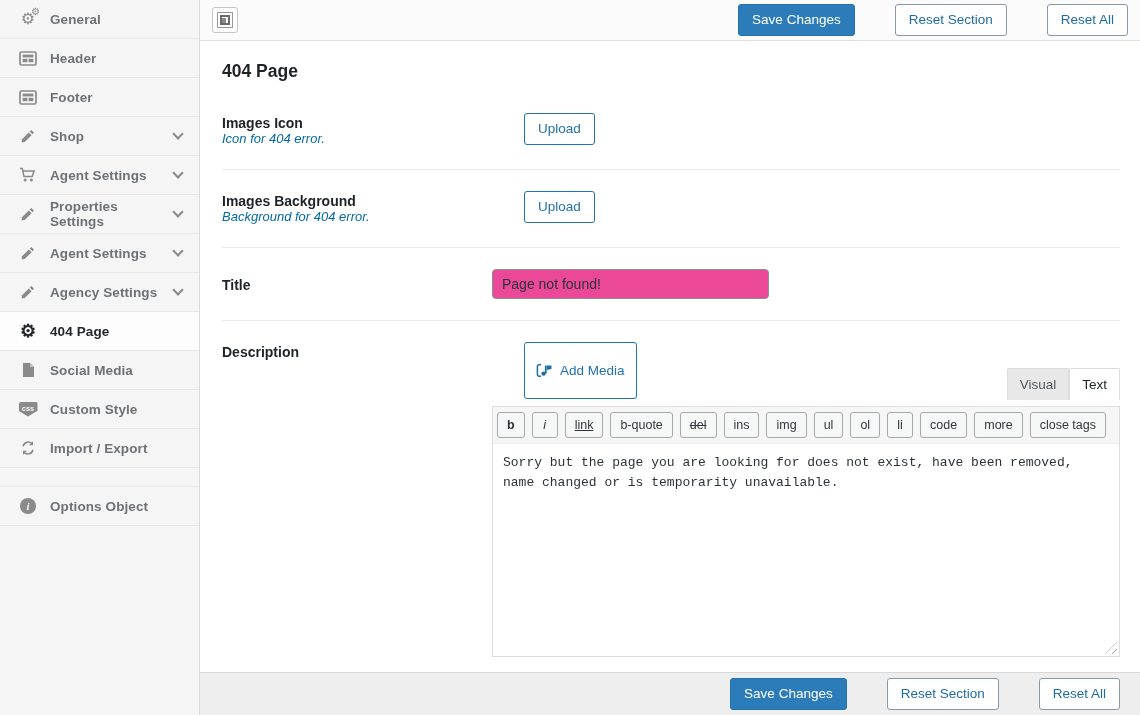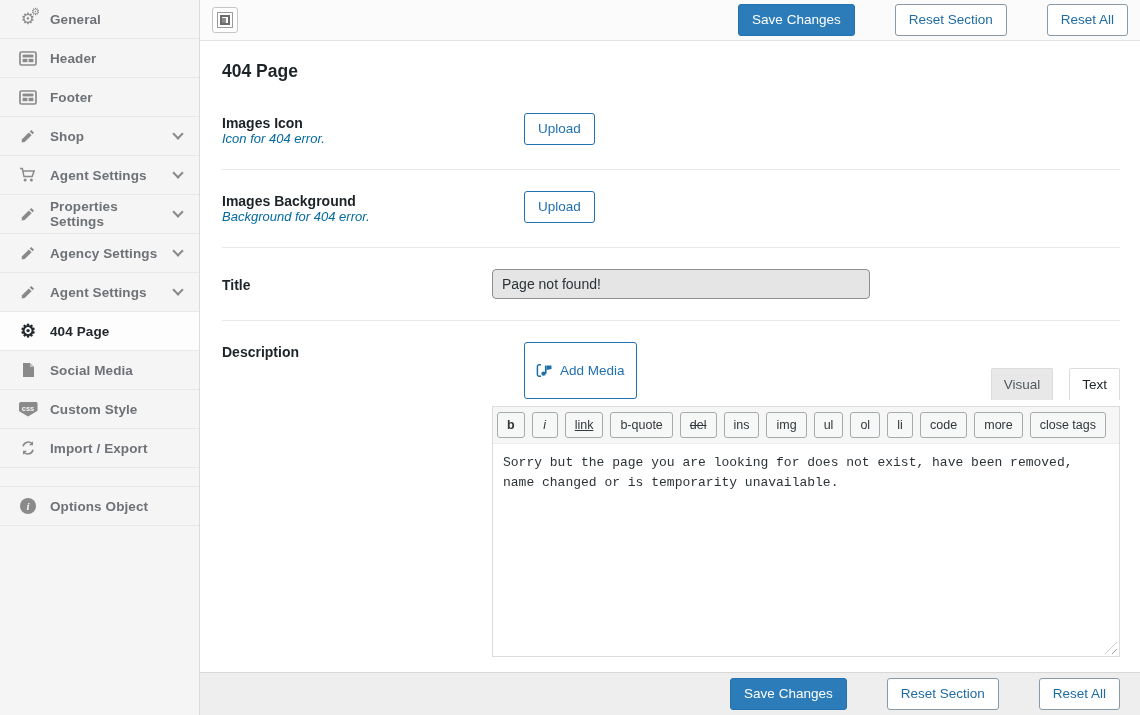--- a/index.html
+++ b/index.html
@@ -50,27 +50,27 @@
   .content { flex:1; overflow:hidden; padding:0 20px 0 22px; background:#fff; }
   h2.page-title { font-size:17.5px; font-weight:700; color:#1d2327; margin:20px 0 10px; }
 
   .row { display:flex; align-items:flex-start; border-bottom:1px solid #e8e8e8; padding:21px 0 23px; }
   .row.center { align-items:center; padding:21px 0; }
   .labels { width:270px; flex:0 0 270px; padding-top:2px; }
   .flabel { font-size:14px; font-weight:700; color:#1d2327; }
   .fdesc { font-size:13px; font-style:italic; color:#0369a1; }
   .fctrl { flex:1; min-width:0; }
 
-  .text-input { width:378px; height:30px; border:1px solid #8c8f94; border-radius:4px; padding:0 9px;
-    font-family:inherit; font-size:14px; color:#2c3338; background:#e5e5e5; }
+  .text-input { width:277px; height:30px; border:1px solid #8c8f94; border-radius:4px; padding:0 9px;
+    font-family:inherit; font-size:14px; color:#2c3338; background:#ec4899; }
 
   
   .editor-head { display:flex; justify-content:space-between; align-items:flex-end; }
   .addmedia { display:inline-flex; align-items:center; gap:7px; padding:20px 11px; }
-  .tabs { display:flex; gap:16px; position:relative; top:1px; }
+  .tabs { display:flex; gap:0; position:relative; top:1px; }
   .tab { font-family:inherit; font-size:13.5px; padding:8px 12px; border:1px solid #dcdcde; border-bottom:none;
     border-radius:2px 2px 0 0; background:#e8e8e8; color:#50575e; cursor:pointer; }
   .tab.active { background:#fff; color:#1d2327; z-index:2; }
   .editor-box { border:1px solid #dcdcde; background:#fff; margin-top:7px; }
   .qt-toolbar { background:#f6f6f6; padding:5px 4px; border-bottom:1px solid #ececec; display:flex; gap:7px; flex-wrap:wrap; }
   .qt { font-family:inherit; font-size:12.5px; color:#32373c; background:#f6f7f7; border:1px solid #a7aaad;
     border-radius:3px; padding:5px 9px; min-width:26px; cursor:pointer; }
   .qt.b { font-weight:bold; }
   .qt.i { font-style:italic; }
   .qt.link { text-decoration:underline; }
@@ -153,31 +153,31 @@
         <span class="lbl">Properties Settings</span>
         <span class="chev"></span>
       </li>
       <li class="item">
         <span class="icn">
           <svg width="16" height="16" viewBox="0 0 16 16">
               <path fill="#8a8a8a" d="M11.3 1.9 14.1 4.7 12.5 6.3 9.7 3.5Z"></path>
               <path fill="#8a8a8a" d="M8.8 4.4 11.6 7.2 4.7 14.1 1.6 14.5 2 11.3Z"></path>
             </svg>
         </span>
-        <span class="lbl">Agency Settings</span>
+        <span class="lbl">Agent Settings</span>
         <span class="chev"></span>
       </li>
       <li class="item">
         <span class="icn">
           <svg width="16" height="16" viewBox="0 0 16 16">
               <path fill="#8a8a8a" d="M11.3 1.9 14.1 4.7 12.5 6.3 9.7 3.5Z"></path>
               <path fill="#8a8a8a" d="M8.8 4.4 11.6 7.2 4.7 14.1 1.6 14.5 2 11.3Z"></path>
             </svg>
         </span>
-        <span class="lbl">Agent Settings</span>
+        <span class="lbl">Agency Settings</span>
         <span class="chev"></span>
       </li>
       <li class="item active">
         <span class="icn">
           <span class="gear-solid">⚙</span>
         </span>
         <span class="lbl">404 Page</span>
       </li>
       <li class="item">
         <span class="icn">

